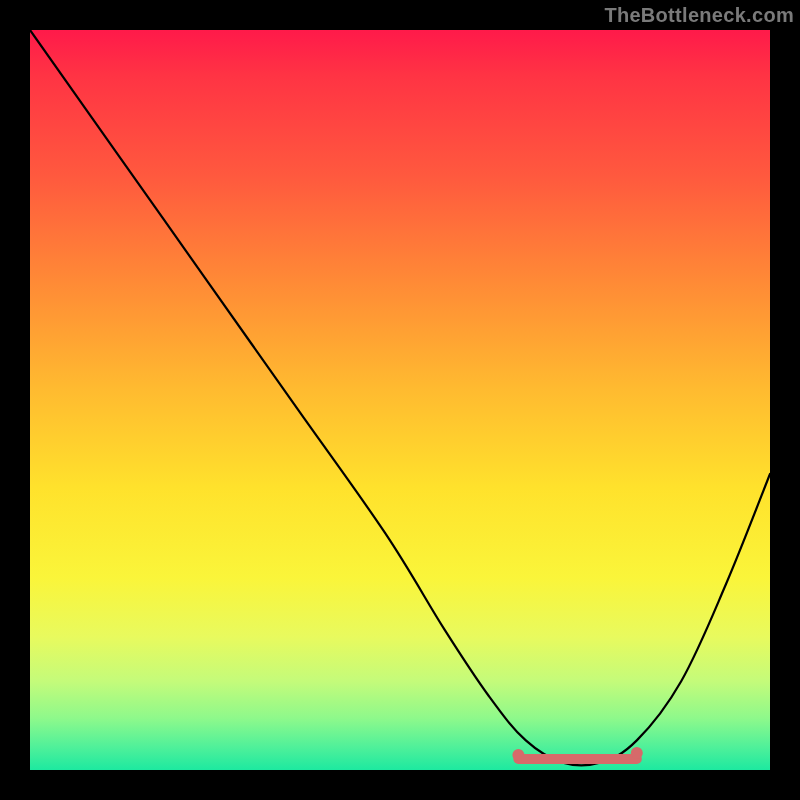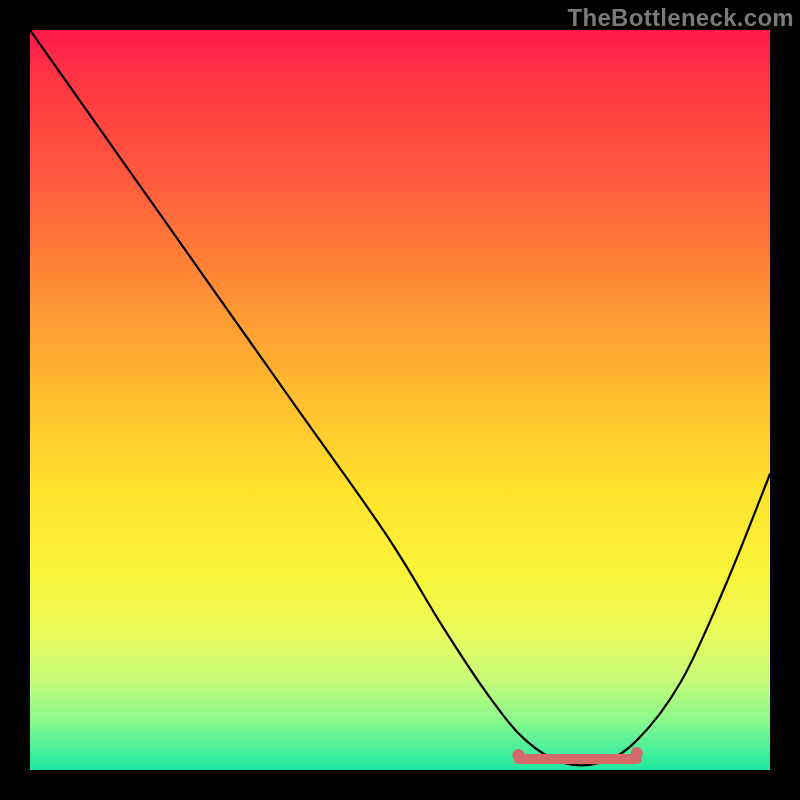--- a/index.html
+++ b/index.html
@@ -14,21 +14,21 @@
     position: relative;
     width: 800px;
     height: 800px;
     background: #000;
   }
   .watermark {
     position: absolute;
     top: 4px;
     right: 6px;
     color: #7a7a7a;
-    font-size: 24px;
+    font-size: 20px;
     font-weight: bold;
     letter-spacing: 0.3px;
     z-index: 10;
   }
   .plot {
     position: absolute;
     left: 30px;
     top: 30px;
     width: 740px;
     height: 740px;

